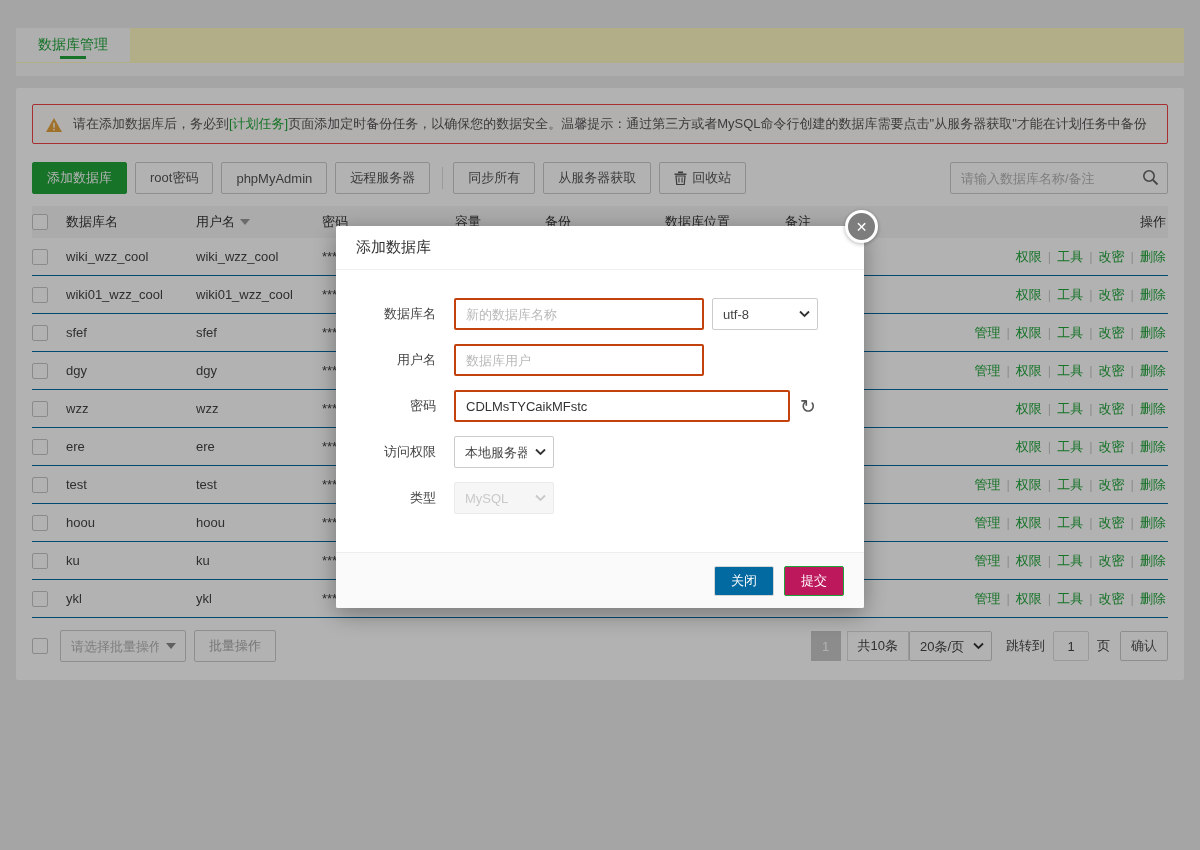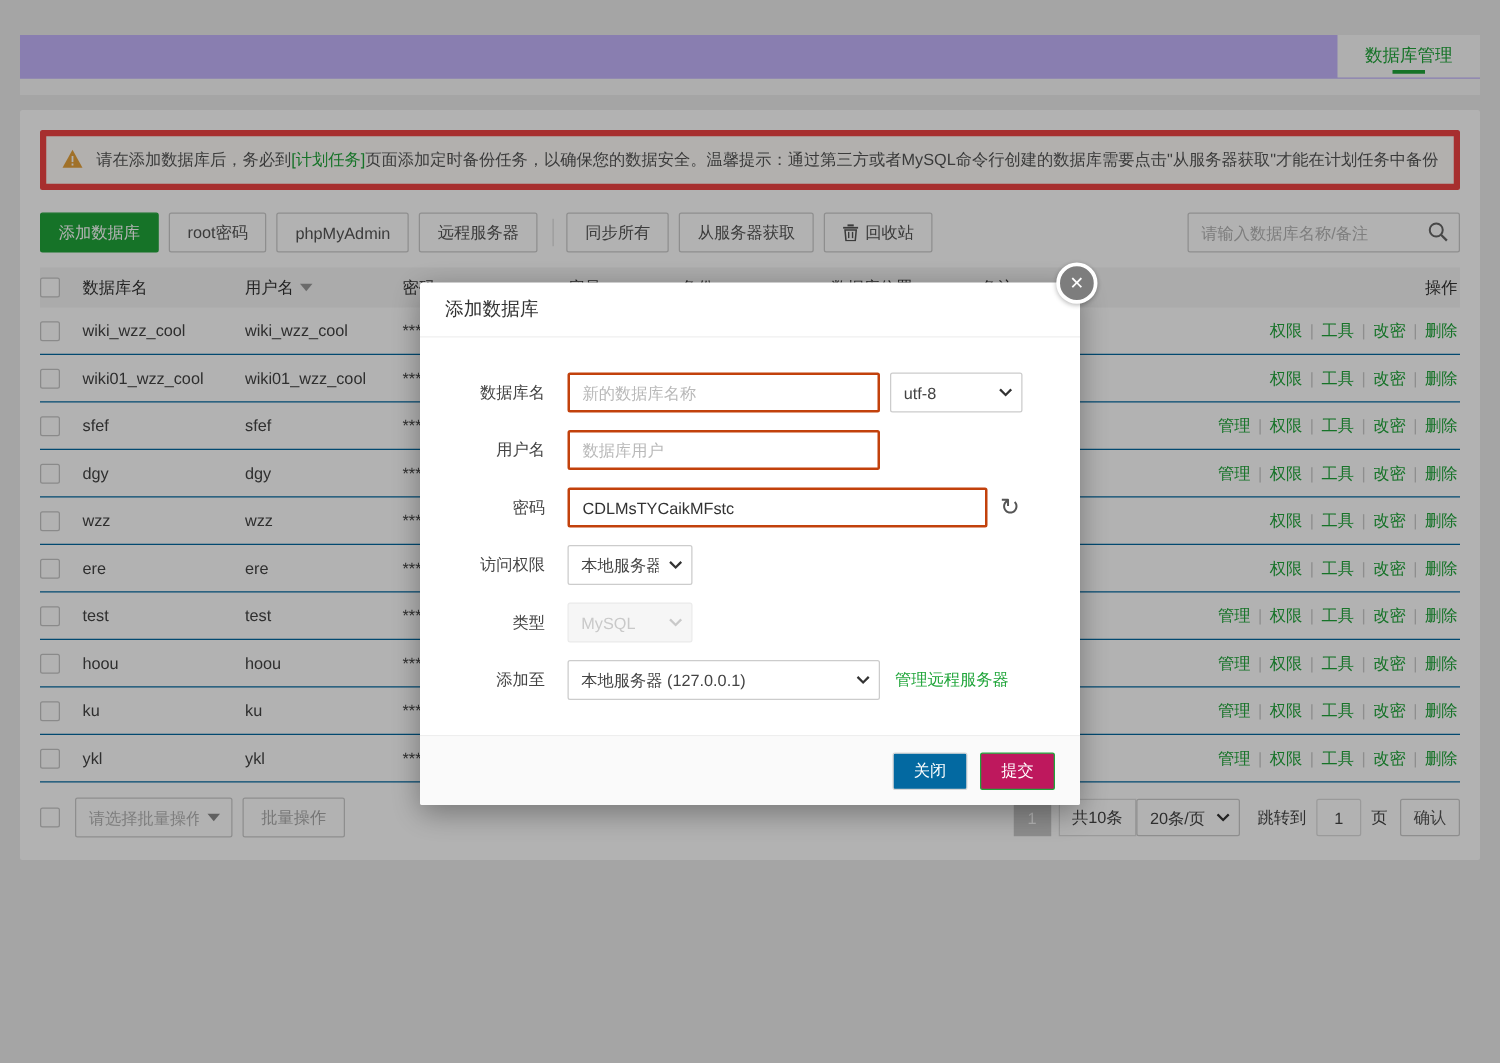--- a/index.html
+++ b/index.html
@@ -2,33 +2,33 @@
 <html><head>
 <meta charset="utf-8">
 <style>
   * { box-sizing: border-box; margin: 0; padding: 0; }
   html,body { width:1200px; height:850px; }
   body {
     font-family: "Liberation Sans", "DejaVu Sans", sans-serif;
     background:#ededed; color:#444; font-size:12px; overflow:hidden; position:relative;
   }
   
-  .tabstrip { margin:28px 16px 0; height:48px; background:#c4b5fd; position:relative;text-align:right; }
+  .tabstrip { margin:28px 16px 0; height:48px; background:#fef9c3; position:relative; }
   .tab-active {
     display:inline-flex; align-items:center; height:34px; padding:0 22px;
     background:#fbfbfb; color:#20a53a; font-size:14px; position:relative; cursor:pointer;
   }
   .tab-active::after { content:""; position:absolute; left:50%; transform:translateX(-50%);
     bottom:3px; width:26px; height:3px; background:#20a53a; }
   .tabstrip::after { content:""; position:absolute; left:0; right:0; bottom:0; height:13px; background:#fafafa; }
   
   .card { margin:12px 16px 0; background:#fff; border-radius:2px; padding:16px 16px 18px; }
   .alert {
-    border:5px solid #ef4444; background:#fffdfa; padding:10px 12px; font-size:13px;
-    color:#555; display:flex; align-items:flex-start; gap:10px; border-radius:2px;
+    border:1px solid #ef4444; background:#fffdfa; padding:10px 12px; font-size:13px;
+    color:#555; display:flex; align-items:flex-end; gap:10px; border-radius:2px;
   }
   .alert .link { color:#20a53a; cursor:pointer; }
   .warn-tri { width:18px; height:16px; flex:0 0 auto; }
   
   .toolbar { display:flex; align-items:center; margin-top:18px; }
   .btn {
     display:inline-flex; align-items:center; gap:5px; height:32px; padding:0 14px;
     border:1px solid #ccc; background:#fff; border-radius:2px; font-size:13px; color:#555;
     cursor:pointer; margin-right:8px; white-space:nowrap;
   }
@@ -400,31 +400,19 @@
       <span class="selwrap sel-type">
         <select disabled="">
           <option>MySQL</option>
         </select>
         <svg class="chev" width="11" height="7" viewBox="0 0 11 7">
           <polyline points="1,1 5.5,5.5 10,1" fill="none" stroke="#c9c9c9" stroke-width="1.8"></polyline>
         </svg>
       </span>
     </div>
 
-    <div class="frow" style="margin-bottom:4px;">
-      <span class="flabel">添加至</span>
-      <span class="selwrap sel-addto">
-        <select>
-          <option>本地服务器 (127.0.0.1)</option>
-        </select>
-        <svg class="chev" width="11" height="7" viewBox="0 0 11 7">
-          <polyline points="1,1 5.5,5.5 10,1" fill="none" stroke="#333" stroke-width="1.8"></polyline>
-        </svg>
-      </span>
-      <a class="m-link">管理远程服务器</a>
-    </div>
 
   </div>
   <div class="m-foot">
     <button class="btn mbtn btn-close">关闭</button>
     <button class="btn mbtn btn-submit">提交</button>
   </div>
 </div>
 
 </body></html>

